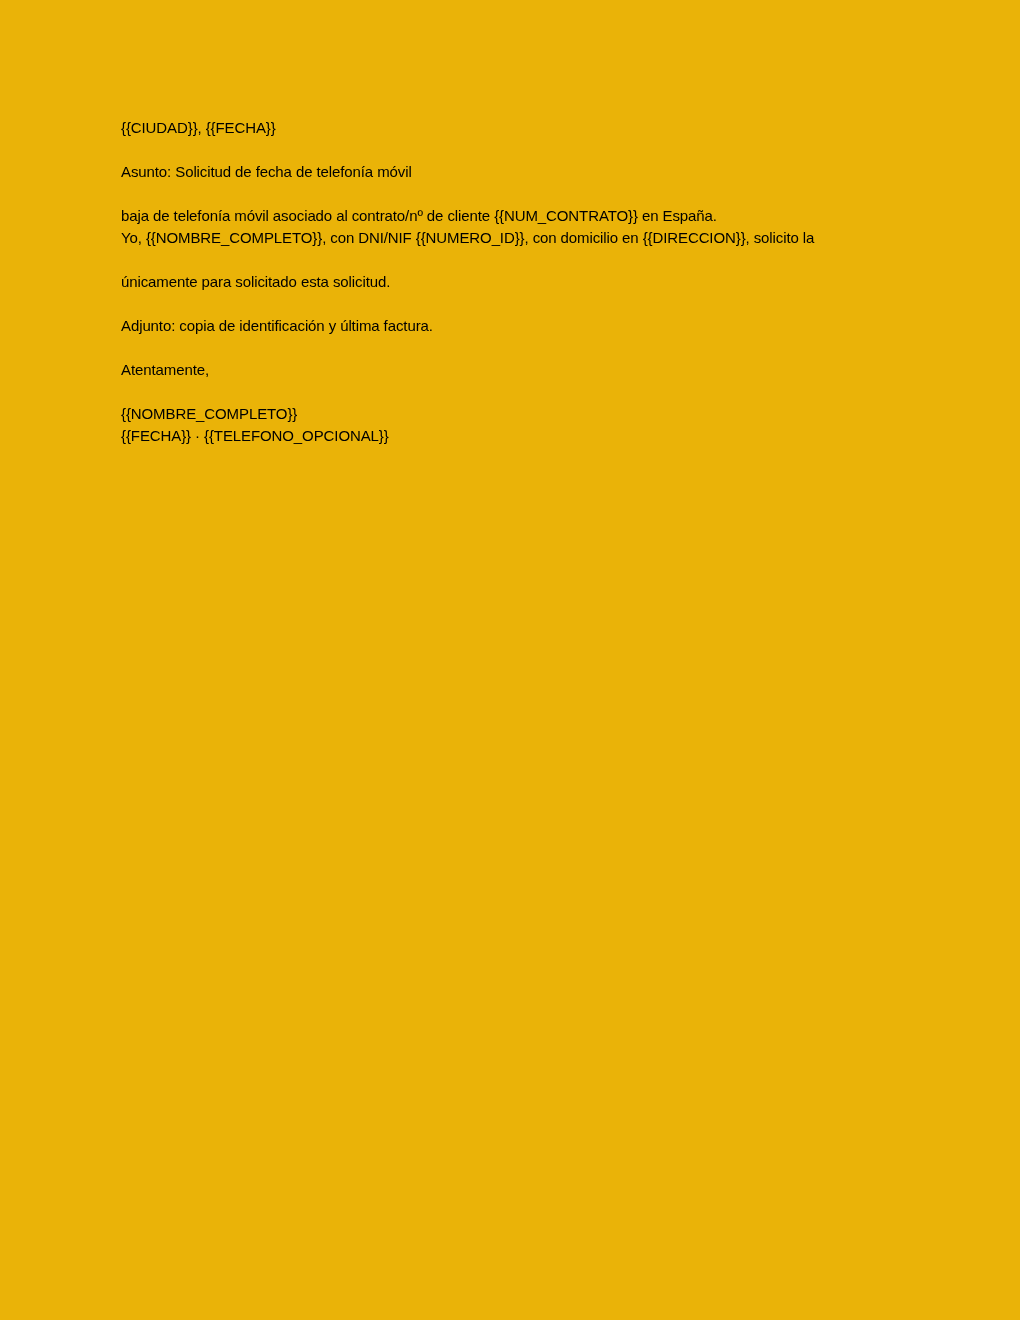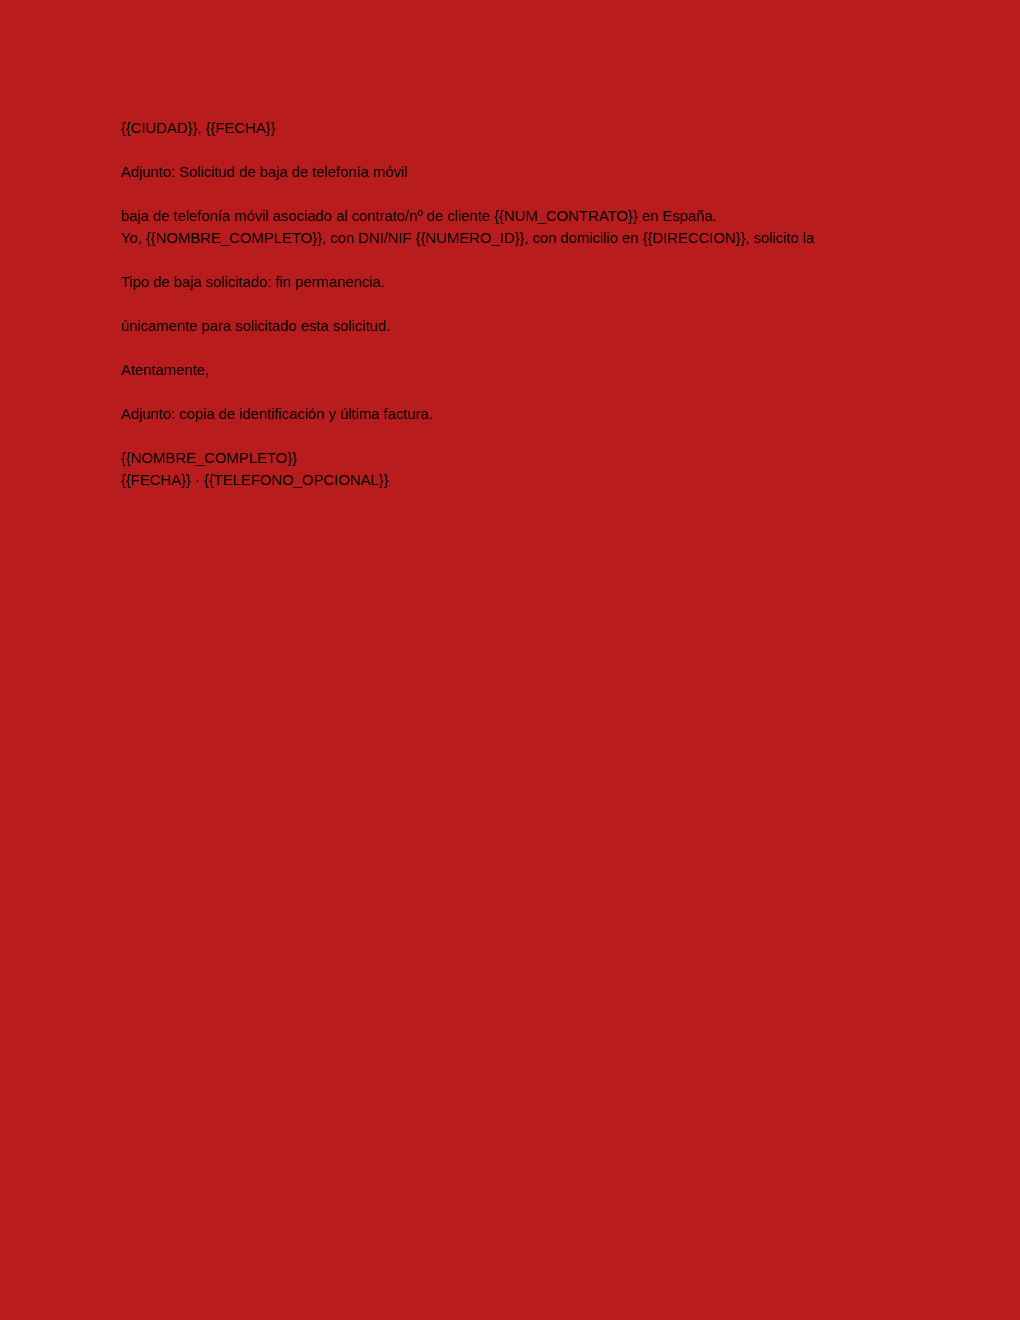--- a/index.html
+++ b/index.html
@@ -4,21 +4,21 @@
 <style>
   html, body {
     margin: 0;
     padding: 0;
     background: #ffffff;
   }
   .page {
     position: relative;
     width: 1020px;
     height: 1320px;
-    background: #b91c1c;
+    background: #eab308;
     box-sizing: border-box;
     padding: 117px 120px 0 121px;
     font-family: "Liberation Sans", sans-serif;
     font-size: 15px;
     color: #000000;
     overflow: hidden;
   }
   .para {
     margin: 0 0 22px 0;
   }
@@ -31,42 +31,39 @@
 </head>
 <body>
 
 <div class="page">
 
   <div class="para">
     <div class="line">{{CIUDAD}}, {{FECHA}}</div>
   </div>
 
   <div class="para">
-    <div class="line">Adjunto: Solicitud de baja de telefonía móvil</div>
+    <div class="line">Asunto: Solicitud de fecha de telefonía móvil</div>
   </div>
 
   <div class="para">
     <div class="line">baja de telefonía móvil asociado al contrato/nº de cliente {{NUM_CONTRATO}} en España.</div>
     <div class="line">Yo, {{NOMBRE_COMPLETO}}, con DNI/NIF {{NUMERO_ID}}, con domicilio en {{DIRECCION}}, solicito la</div>
   </div>
 
-  <div class="para">
-    <div class="line">Tipo de baja solicitado: fin permanencia.</div>
-  </div>
 
   <div class="para">
     <div class="line">únicamente para solicitado esta solicitud.</div>
   </div>
 
   <div class="para">
-    <div class="line">Atentamente,</div>
+    <div class="line">Adjunto: copia de identificación y última factura.</div>
   </div>
 
   <div class="para">
-    <div class="line">Adjunto: copia de identificación y última factura.</div>
+    <div class="line">Atentamente,</div>
   </div>
 
   <div class="para">
     <div class="line">{{NOMBRE_COMPLETO}}</div>
     <div class="line">{{FECHA}} · {{TELEFONO_OPCIONAL}}</div>
   </div>
 
 </div>
 
 </body></html>

